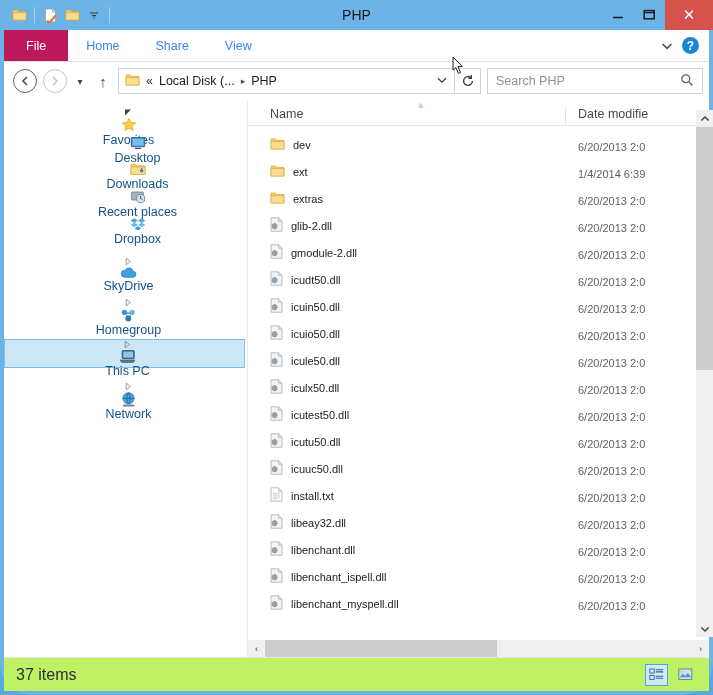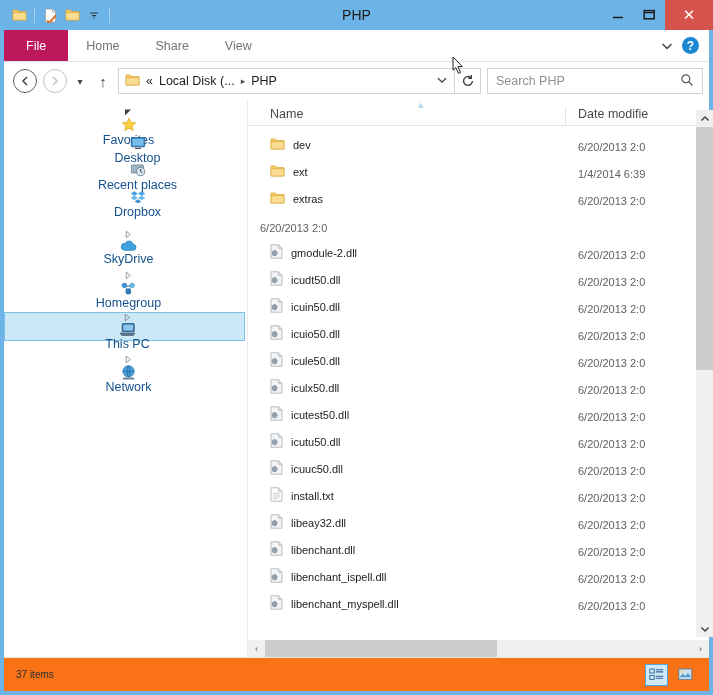--- a/index.html
+++ b/index.html
@@ -5,21 +5,21 @@
   * { box-sizing: border-box; margin: 0; padding: 0; }
   html, body {
     width: 713px; height: 695px;
     font-family: "Liberation Sans", sans-serif;
     overflow: hidden;
     background: #5aa7e0;
   }
   .window {
     position: absolute; inset: 0;
     background: #6cb3e8;
-    display: flex; flex-direction: column;
+    display: flex; flex-direction: column; border-radius: 32px;
   }
 
   
   .titlebar {
     height: 30px; flex: 0 0 30px;
     display: flex; align-items: center;
     position: relative;
     background: #6cb3e8;
   }
   .qat { display: flex; align-items: center; gap: 0px; padding-left: 8px; height: 100%; }
@@ -40,21 +40,21 @@
   
   .ribbon {
     height: 32px; flex: 0 0 32px;
     background: #ffffff;
     display: flex; align-items: stretch;
     margin: 0 4px 0 4px;
     border-bottom: 1px solid #dfe3e6;
   }
   .tab {
     display: flex; align-items: center; padding: 16px 18px;
-    font-size: 12.5px; color: #737373;
+    font-size: 12.5px; color: #3b82f6;
   }
   .tab.file { background: #be185d; color: #fff; padding: 0 22px; }
   .ribbon-right { margin-left: auto; display: flex; align-items: center; gap: 8px; padding-right: 10px; }
   .chev-down { width: 14px; height: 14px; }
   .help {
     width: 17px; height: 17px; border-radius: 50%;
     background: #1a86d4; color: #fff; font-size: 12px; font-weight: bold;
     display: flex; align-items: center; justify-content: center;
   }
 
@@ -132,24 +132,24 @@
   .hscroll {
     height: 17px; flex: 0 0 17px; background: #f0f0f0;
     display: flex; align-items: center; position: relative;
   }
   .hs-arrow { width: 17px; height: 17px; display: flex; align-items: center; justify-content: center; font-size: 9px; color: #3c4246; }
   .hs-track { flex: 1 1 auto; height: 17px; position: relative; }
   .hs-thumb { position: absolute; top: 0; height: 17px; background: #cdcdcd; }
 
   
   .statusbar {
-    height: 34px; flex: 0 0 34px; background: #f97316; margin: 0 4px 4px 4px;
+    height: 34px; flex: 0 0 34px; background: #bef264; margin: 0 4px 4px 4px;
     border-top: 1px solid #e4e7ea;
     display: flex; align-items: center; padding: 0 12px;
-    font-size: 10px; color: #2a2e32;
+    font-size: 16px; color: #2a2e32;
   }
   .viewbtns { margin-left: auto; display: flex; gap: 6px; align-items: center; }
   .vbtn { width: 23px; height: 22px; display: flex; align-items: center; justify-content: center; }
   .vbtn.active { background: #cfe9f8; border: 1px solid #4fa5dd; }
 
   .cursor { position: absolute; left: 452px; top: 56px; z-index: 50; pointer-events: none; }
 </style>
 </head>
 <body>
 
@@ -289,20 +289,30 @@
         <span class="nav-ic">
           <svg width="16" height="16" viewBox="0 0 16 16">
               <rect x="1.3" y="2.6" width="13.4" height="9.2" rx="0.7" fill="#3f8ed0" stroke="#2a5f8f" stroke-width="0.9"></rect>
               <rect x="2.6" y="3.8" width="10.8" height="6.8" fill="#79bdea"></rect>
               <path d="M5 13.4h6" stroke="#56595c" stroke-width="1.2"></path>
             </svg>
         </span>
         <span class="nav-lbl">Desktop</span>
       </div>
 
+      <div class="nav-row nav-indent">
+        <span class="nav-ic">
+          <svg width="16" height="15" viewBox="0 0 16 15">
+              <path d="M1 2.2h4.6L7 3.9h8v8.6H1z" fill="#f6cc6b" stroke="#d9a93c" stroke-width="0.8"></path>
+              <path d="M1 5h14v7.5H1z" fill="#fbdd92" stroke="#d9a93c" stroke-width="0.7"></path>
+              <path d="M11.6 6v4m0 0l-1.6-1.7m1.6 1.7l1.6-1.7" stroke="#3a7bbd" stroke-width="1.3" fill="none"></path>
+            </svg>
+        </span>
+        <span class="nav-lbl">Downloads</span>
+      </div>
 
       <div class="nav-row nav-indent">
         <span class="nav-ic">
           <svg width="16" height="16" viewBox="0 0 16 16">
               <rect x="1.4" y="3" width="12" height="8" rx="0.7" fill="#9fb4c4" stroke="#6f8395" stroke-width="0.8"></rect>
               <circle cx="10.6" cy="9.6" r="4.1" fill="#d8e4ec" stroke="#6f8395" stroke-width="0.9"></circle>
               <path d="M10.6 7v2.6l1.8 1" stroke="#3a4c5c" stroke-width="1" fill="none"></path>
             </svg>
         </span>
         <span class="nav-lbl">Recent places</span>
@@ -427,20 +437,29 @@
             <div class="r-name">
               <span><svg width="15" height="14" viewBox="0 0 15 14">
                   <path d="M1 2h4.5l1.2 1.6H14v8.4H1z" fill="#f6cc6b" stroke="#d9a93c" stroke-width="0.8"></path>
                   <path d="M1 4.6h13V12H1z" fill="#fbdd92" stroke="#d9a93c" stroke-width="0.7"></path>
                 </svg></span>
               <span>extras</span>
             </div>
             <div class="r-date">6/20/2013 2:0</div>
           </div>
           <div class="row">
+            <div class="r-name">
+              <span><svg width="13" height="15" viewBox="0 0 13 15">
+                  <path d="M1 0.8h7.6L12 4.2v10H1z" fill="#f3f4f6" stroke="#a8adb2" stroke-width="0.8"></path>
+                  <path d="M8.6 0.8v3.4H12" fill="#e1e4e7" stroke="#a8adb2" stroke-width="0.7"></path>
+                  <circle cx="4.6" cy="9.2" r="2.6" fill="#b7c4ce" stroke="#7d8c98" stroke-width="0.7"></circle>
+                  <path d="M2.3 9.2h4.6M4.6 6.6c1.2 1.6 1.2 3.6 0 5.2M4.6 6.6c-1.2 1.6-1.2 3.6 0 5.2" fill="none" stroke="#6c7b87" stroke-width="0.55"></path>
+                </svg></span>
+              <span>glib-2.dll</span>
+            </div>
             <div class="r-date">6/20/2013 2:0</div>
           </div>
           <div class="row">
             <div class="r-name">
               <span><svg width="13" height="15" viewBox="0 0 13 15">
                   <path d="M1 0.8h7.6L12 4.2v10H1z" fill="#f3f4f6" stroke="#a8adb2" stroke-width="0.8"></path>
                   <path d="M8.6 0.8v3.4H12" fill="#e1e4e7" stroke="#a8adb2" stroke-width="0.7"></path>
                   <circle cx="4.6" cy="9.2" r="2.6" fill="#b7c4ce" stroke="#7d8c98" stroke-width="0.7"></circle>
                   <path d="M2.3 9.2h4.6M4.6 6.6c1.2 1.6 1.2 3.6 0 5.2M4.6 6.6c-1.2 1.6-1.2 3.6 0 5.2" fill="none" stroke="#6c7b87" stroke-width="0.55"></path>
                 </svg></span>

